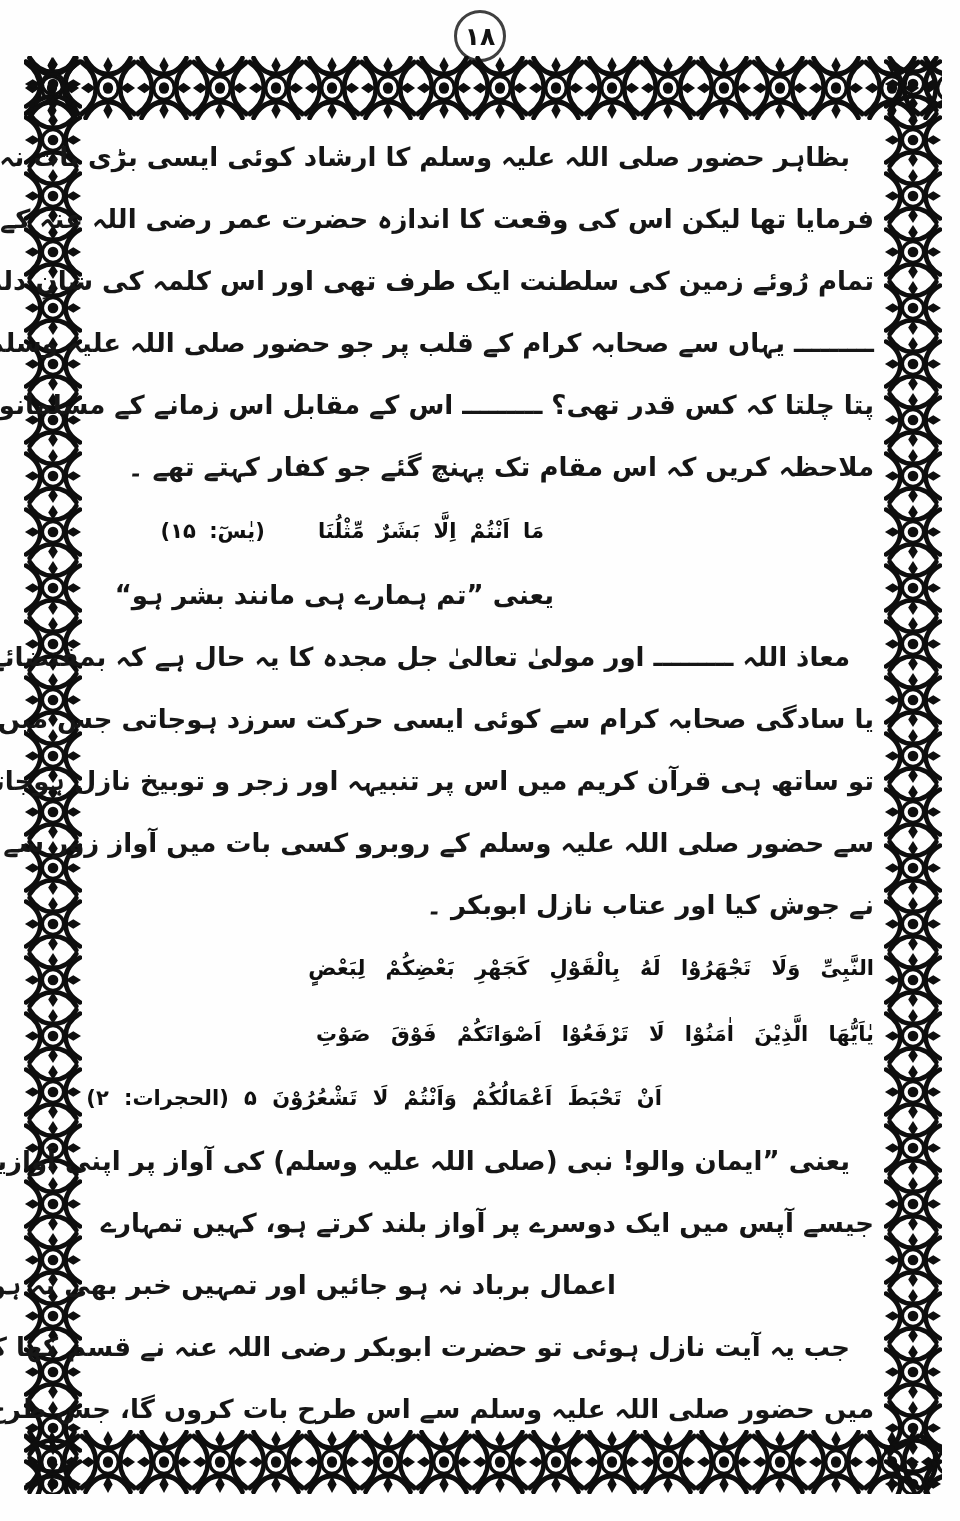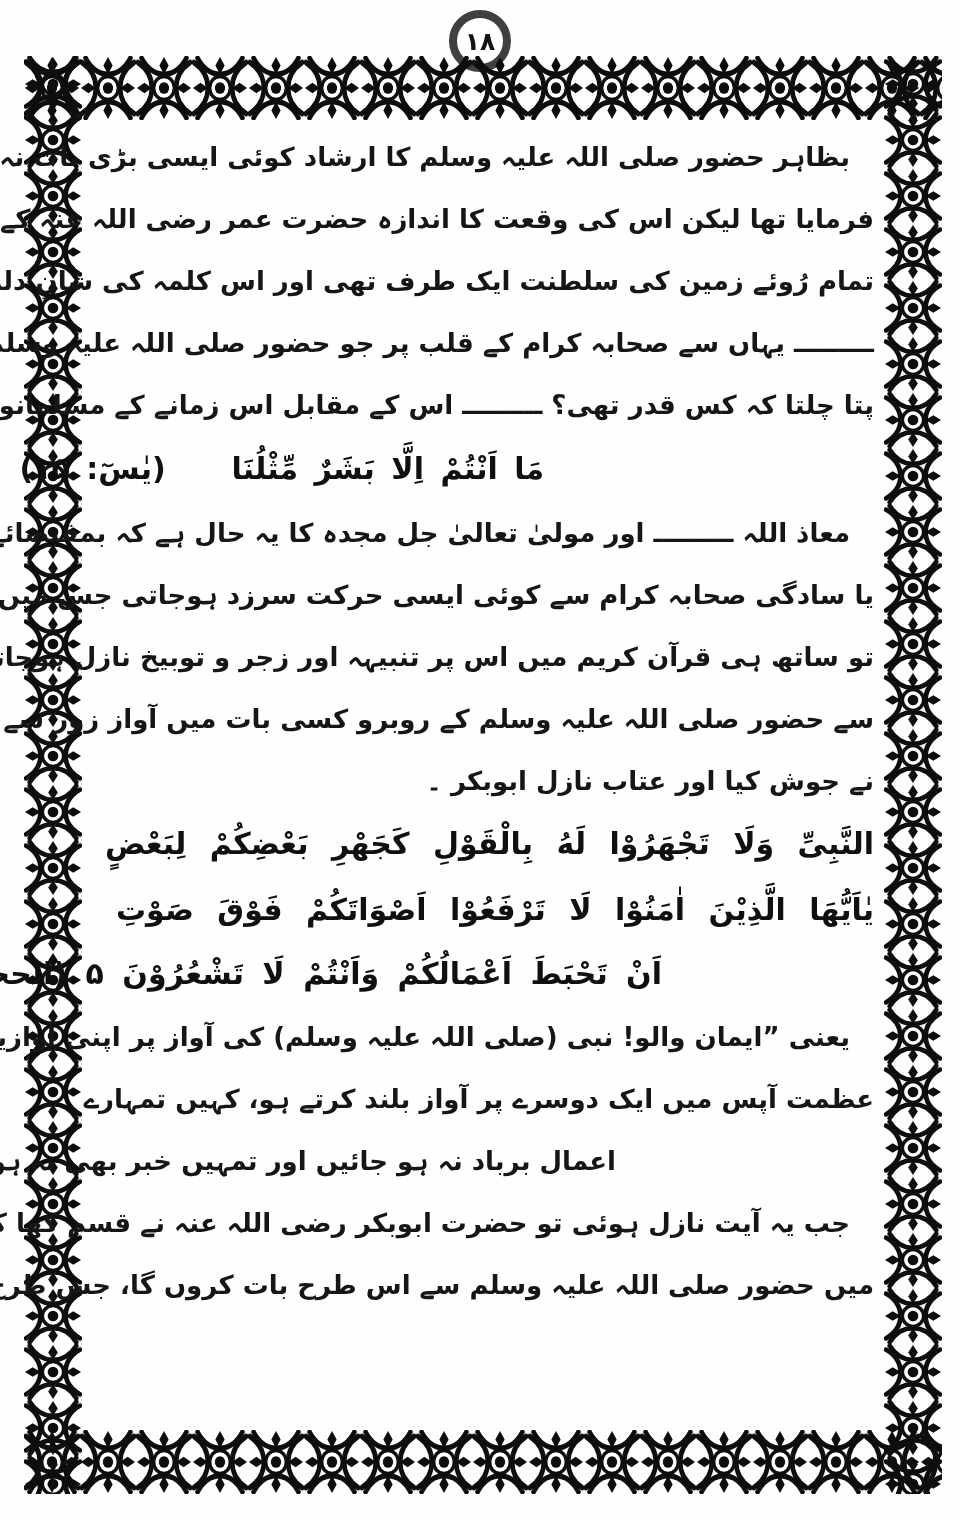--- a/index.html
+++ b/index.html
@@ -7,21 +7,21 @@
     width:960px;height:1521px;
     background:#ffffff;
     font-family:"DejaVu Sans", sans-serif;
     overflow:hidden;
   }
   .page{position:relative;width:960px;height:1521px;background:#fefefe;}
 
   
   .page-number-circle{
     position:absolute;top:10px;left:50%;transform:translateX(-50%);
-    width:46px;height:46px;border:8px solid #404040;border-radius:50%;
+    width:46px;height:46px;border:3px solid #404040;border-radius:50%;
     display:flex;align-items:center;justify-content:center;
     font-size:25px;font-weight:bold;color:#131313;background:#fff;
   }
 
   
   .border-strip{position:absolute;display:flex;overflow:hidden;}
   .b-top{left:24px;right:18px;top:56px;height:64px;}
   .b-bottom{left:24px;right:18px;top:1430px;height:64px;}
   .vert{flex-direction:column;}
   .b-left{left:24px;top:56px;width:58px;height:1438px;}
@@ -31,21 +31,21 @@
   .tile svg{width:100%;height:100%;display:block;}
 
   
   .text-area{position:absolute;left:92px;right:86px;top:126px;}
   .line{
     direction:rtl;text-align:right;white-space:nowrap;
     font-size:26px;font-weight:bold;color:#161616;
     height:62px;line-height:62px;
   }
   .start{padding-right:24px;}
-  .arabic{font-size:30px;height:64px;line-height:64px;color:#101010;}
+  .arabic{font-size:21px;height:64px;line-height:64px;color:#101010;}
   .aj{word-spacing:13px;}
   .v1{height:66px;line-height:66px;padding-right:330px;word-spacing:6px;}
   .trans1{padding-right:320px;}
   .l3{padding-right:212px;word-spacing:8px;}
   .trans-end{padding-right:258px;}
   .gap-top{margin-top:2px;}
 </style>
 </head>
 <body>
 
@@ -1783,28 +1783,30 @@
   </svg>
 </span>
     </div>
 
   <div class="text-area" id="text-area">
       <div class="line start" dir="rtl">بظاہر حضور صلی اللہ علیہ وسلم کا ارشاد کوئی ایسی بڑی بات نہ تھا، صرف دُعا کے لئے</div>
       <div class="line" dir="rtl">فرمایا تھا لیکن اس کی وقعت کا اندازہ حضرت عمر رضی اللہ عنہ کے قول سے دریافت کرو کہ</div>
       <div class="line" dir="rtl">تمام رُوئے زمین کی سلطنت ایک طرف تھی اور اس کلمہ کی شانِ دلربائی ایک طرف</div>
       <div class="line" dir="rtl">ـــــــــ یہاں سے صحابہ کرام کے قلب پر جو حضور صلی اللہ علیہ وسلم کی عظمت تھی اس کا</div>
       <div class="line" dir="rtl">پتا چلتا کہ کس قدر تھی؟ ـــــــــ اس کے مقابل اس زمانے کے مسلمانوں کا حال</div>
+      <div class="line" dir="rtl">ملاحظہ کریں کہ اس مقام تک پہنچ گئے جو کفار کہتے تھے ۔</div>
       <div class="line arabic v1" dir="rtl">مَا اَنْتُمْ اِلَّا بَشَرٌ مِّثْلُنَا &nbsp;&nbsp; (یٰسٓ: ۱۵)</div>
+      <div class="line trans1" dir="rtl">یعنی ”تم ہمارے ہی مانند بشر ہو“</div>
       <div class="line start" dir="rtl">معاذ اللہ ـــــــــ اور مولیٰ تعالیٰ جل مجدہ کا یہ حال ہے کہ بمقتضائے بشریّت</div>
       <div class="line" dir="rtl">یا سادگی صحابہ کرام سے کوئی ایسی حرکت سرزد ہوجاتی جس میں شائبہ بے ادبی کا ہوتا</div>
       <div class="line" dir="rtl">تو ساتھ ہی قرآن کریم میں اس پر تنبیہہ اور زجر و توبیخ نازل ہوجاتی، چنانچہ کسی صحابی</div>
       <div class="line" dir="rtl">سے حضور صلی اللہ علیہ وسلم کے روبرو کسی بات میں آواز زور سے نکل گئی، غیرتِ الٰہی</div>
       <div class="line" dir="rtl">نے جوش کیا اور عتاب نازل ابوبکر ۔</div>
       <div class="line arabic aj" dir="rtl">النَّبِیِّ وَلَا تَجْهَرُوْا لَهُ بِالْقَوْلِ کَجَهْرِ بَعْضِکُمْ لِبَعْضٍ</div>
       <div class="line arabic aj gap-top" dir="rtl">یٰاَیُّهَا الَّذِیْنَ اٰمَنُوْا لَا تَرْفَعُوْا اَصْوَاتَکُمْ فَوْقَ صَوْتِ</div>
       <div class="line arabic l3" dir="rtl">اَنْ تَحْبَطَ اَعْمَالُکُمْ وَاَنْتُمْ لَا تَشْعُرُوْنَ ۵ (الحجرات: ۲)</div>
       <div class="line start" dir="rtl">یعنی ”ایمان والو! نبی (صلی اللہ علیہ وسلم) کی آواز پر اپنی آوازیں بلند نہ کرو</div>
-      <div class="line" dir="rtl">عظمت آپس میں ایک دوسرے پر آواز بلند کرتے ہو، کہیں تمہارے</div>
+      <div class="line" dir="rtl">جیسے آپس میں ایک دوسرے پر آواز بلند کرتے ہو، کہیں تمہارے</div>
       <div class="line trans-end" dir="rtl">اعمال برباد نہ ہو جائیں اور تمہیں خبر بھی نہ ہو“</div>
       <div class="line start" dir="rtl">جب یہ آیت نازل ہوئی تو حضرت ابوبکر رضی اللہ عنہ نے قسم کھا کر کہا کہ ”اب</div>
       <div class="line" dir="rtl">میں حضور صلی اللہ علیہ وسلم سے اس طرح بات کروں گا، جس طرح کوئی راز کی بات کہتا ہے“</div>
     </div>
 </div>
 
 </body></html>

